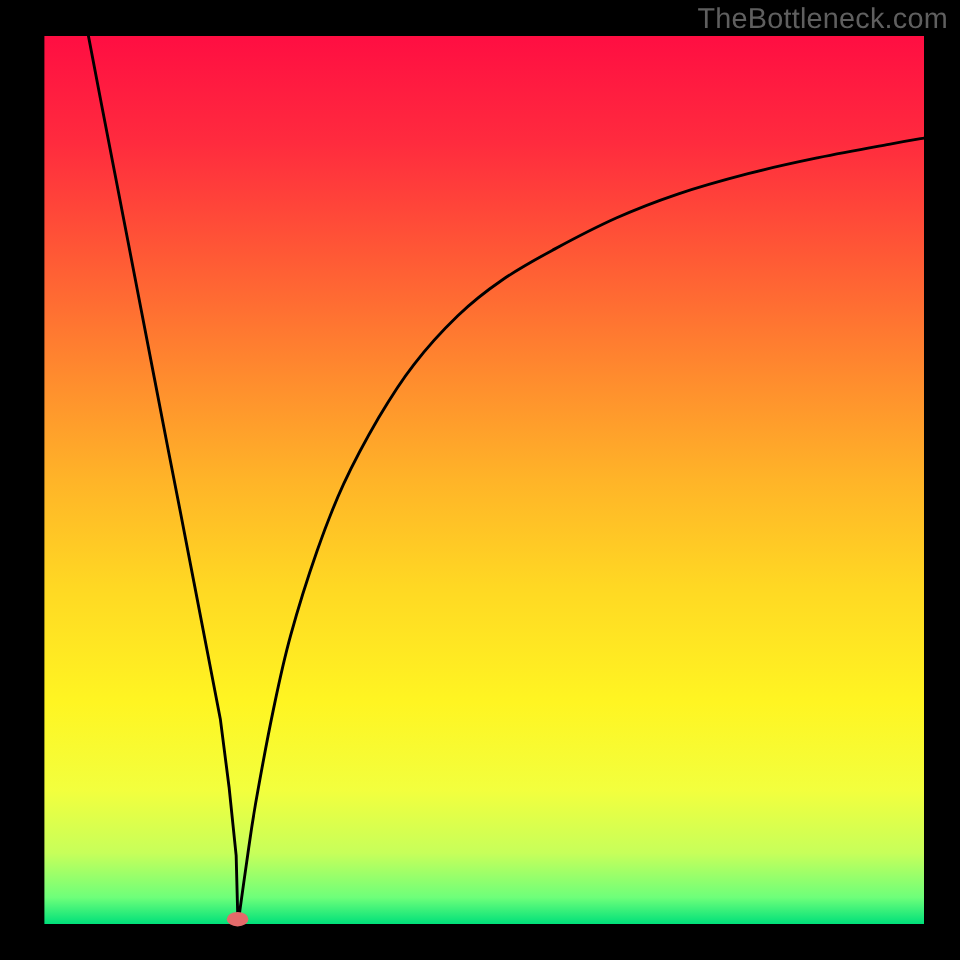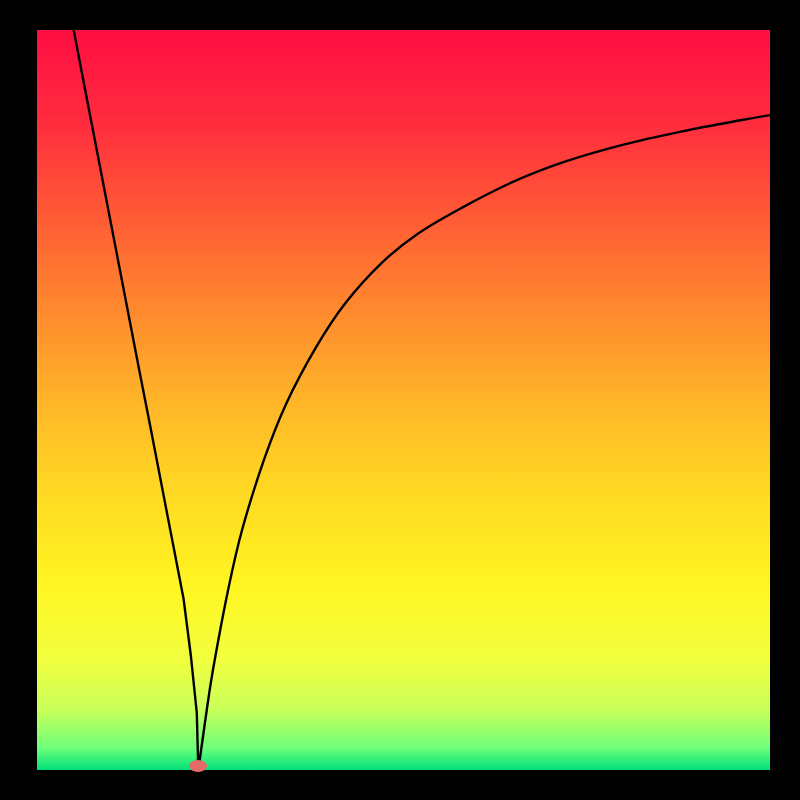--- a/index.html
+++ b/index.html
@@ -34,20 +34,21 @@
     width: 800px;
     height: 800px;
     z-index: 1;
   }
 </style>
 </head>
 <body>
 
 <div class="frame">
 
+  <div class="watermark">TheBottleneck.com</div>
 
   <svg class="plot-layer" width="800" height="800" viewBox="0 0 800 800">
     <defs>
       <linearGradient id="bg-grad" x1="0" y1="0" x2="0" y2="1">
           <stop offset="0.0%" stop-color="#ff0e42"></stop>
           <stop offset="12.0%" stop-color="#ff2b3e"></stop>
           <stop offset="25.0%" stop-color="#ff5a35"></stop>
           <stop offset="38.0%" stop-color="#ff8a2e"></stop>
           <stop offset="50.0%" stop-color="#ffb428"></stop>
           <stop offset="62.0%" stop-color="#ffd823"></stop>

